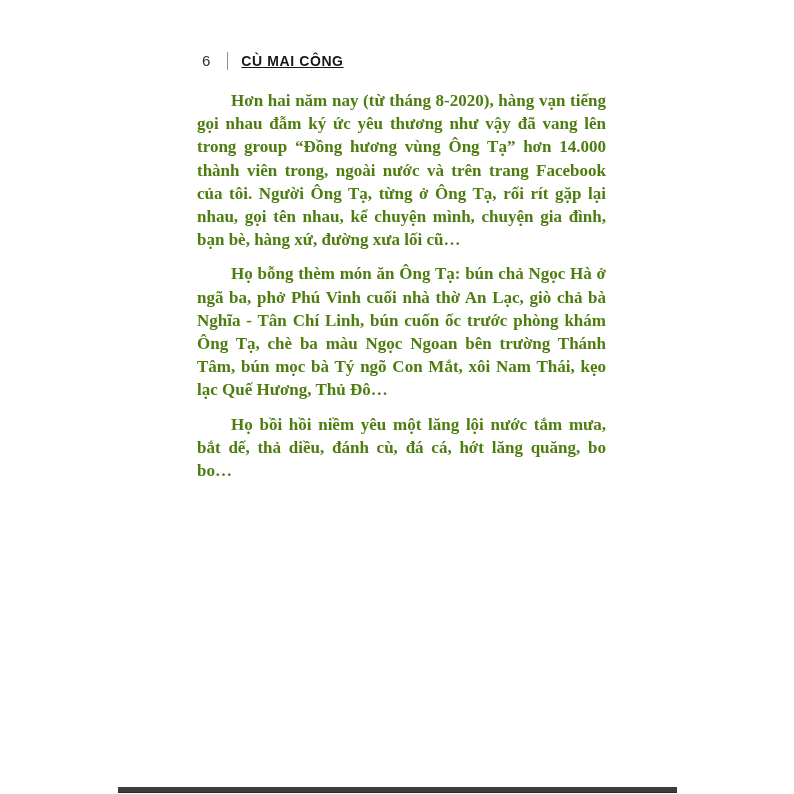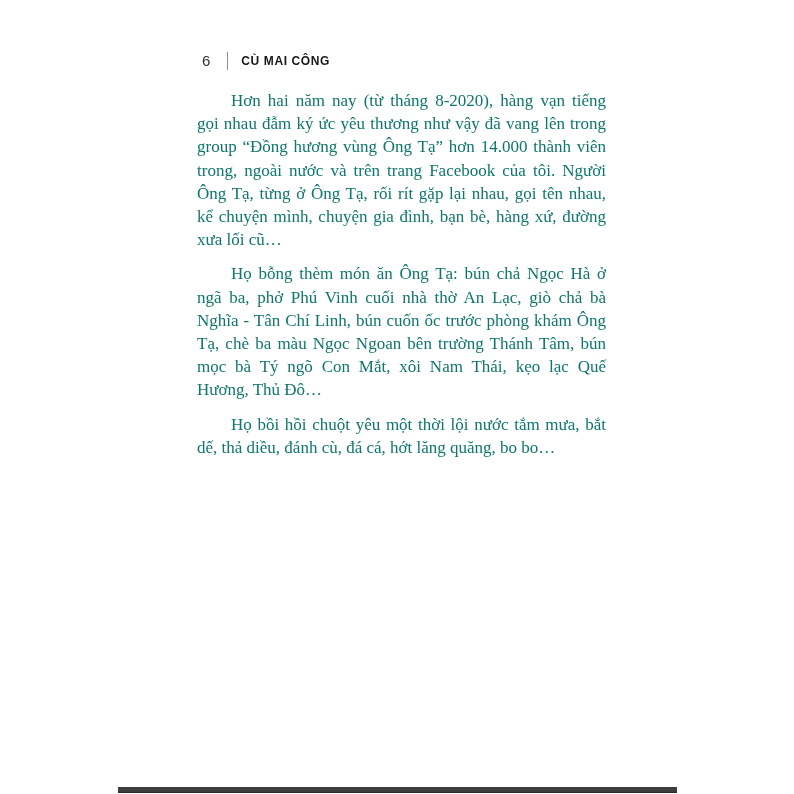--- a/index.html
+++ b/index.html
@@ -31,39 +31,41 @@
   }
   .header-divider {
     width: 1px;
     height: 18px;
     background: #8f8f8f;
     margin: 0 13px 0 17px;
   }
   .running-title {
     font-family: "Liberation Sans", sans-serif;
     font-weight: bold;
-    font-size: 12px;
+    font-size: 14px;
     letter-spacing: 0.6px;
     color: #171717;
     line-height: 22px;
+    text-decoration: underline;
   }
   .body-text {
     position: absolute;
     top: 89px;
     left: 197px;
     width: 409px;
   }
   .body-text p {
     margin: 0 0 11px 0;
     font-family: "Liberation Serif", serif;
     font-size: 17px;
     line-height: 23.2px;
-    color: #0f766e;
+    color: #4d7c0f;
     text-align: justify;
     text-indent: 34px;
+    font-weight: bold;
   }
   .bottom-bar {
     position: absolute;
     left: 118px;
     top: 787px;
     width: 559px;
     height: 5px;
     background: #3c3c3c;
     border-bottom: 1px solid #2a2a2a;
   }
@@ -75,18 +77,18 @@
 
   <div class="page-header">
     <span class="page-number">6</span>
     <span class="header-divider"></span>
     <span class="running-title">CÙ MAI CÔNG</span>
   </div>
 
   <div class="body-text">
     <p>Hơn hai năm nay (từ tháng 8-2020), hàng vạn tiếng gọi nhau đẫm ký ức yêu thương như vậy đã vang lên trong group “Đồng hương vùng Ông Tạ” hơn 14.000 thành viên trong, ngoài nước và trên trang Facebook của tôi. Người Ông Tạ, từng ở Ông Tạ, rối rít gặp lại nhau, gọi tên nhau, kể chuyện mình, chuyện gia đình, bạn bè, hàng xứ, đường xưa lối cũ…</p>
     <p>Họ bỗng thèm món ăn Ông Tạ: bún chả Ngọc Hà ở ngã ba, phở Phú Vinh cuối nhà thờ An Lạc, giò chả bà Nghĩa - Tân Chí Linh, bún cuốn ốc trước phòng khám Ông Tạ, chè ba màu Ngọc Ngoan bên trường Thánh Tâm, bún mọc bà Tý ngõ Con Mắt, xôi Nam Thái, kẹo lạc Quế Hương, Thủ Đô…</p>
-    <p>Họ bồi hồi chuột yêu một thời lội nước tắm mưa, bắt dế, thả diều, đánh cù, đá cá, hớt lăng quăng, bo bo…</p>
+    <p>Họ bồi hồi niềm yêu một lăng lội nước tắm mưa, bắt dế, thả diều, đánh cù, đá cá, hớt lăng quăng, bo bo…</p>
   </div>
 
   <div class="bottom-bar"></div>
 
 </div>
 
 </body></html>

